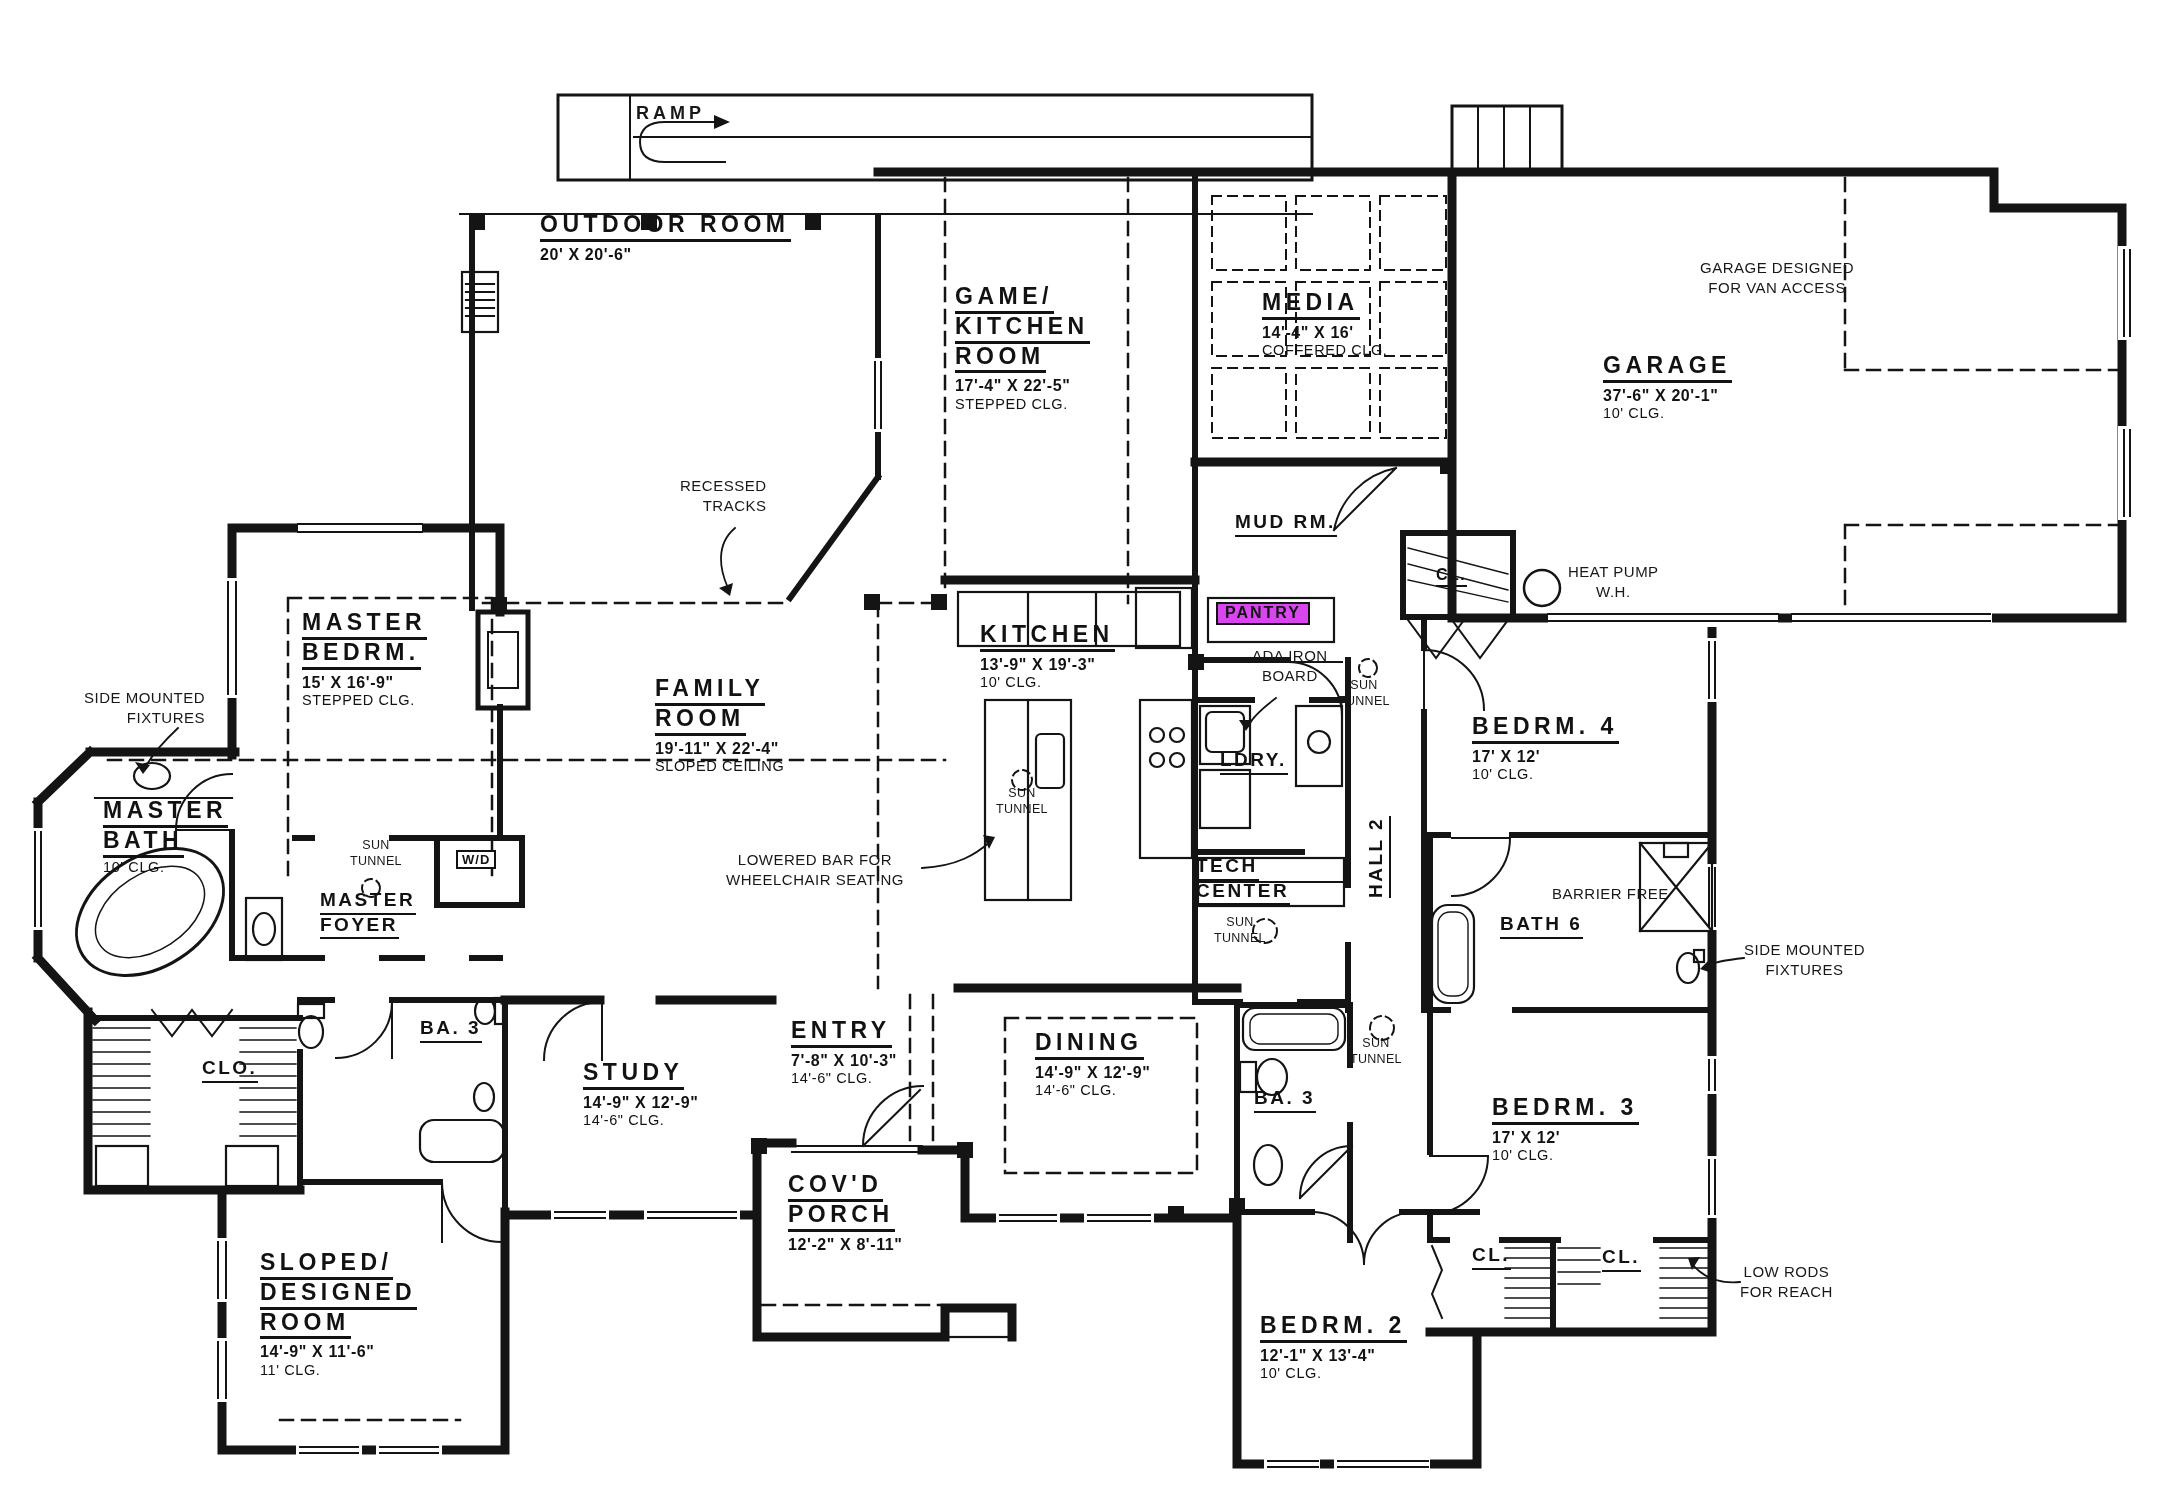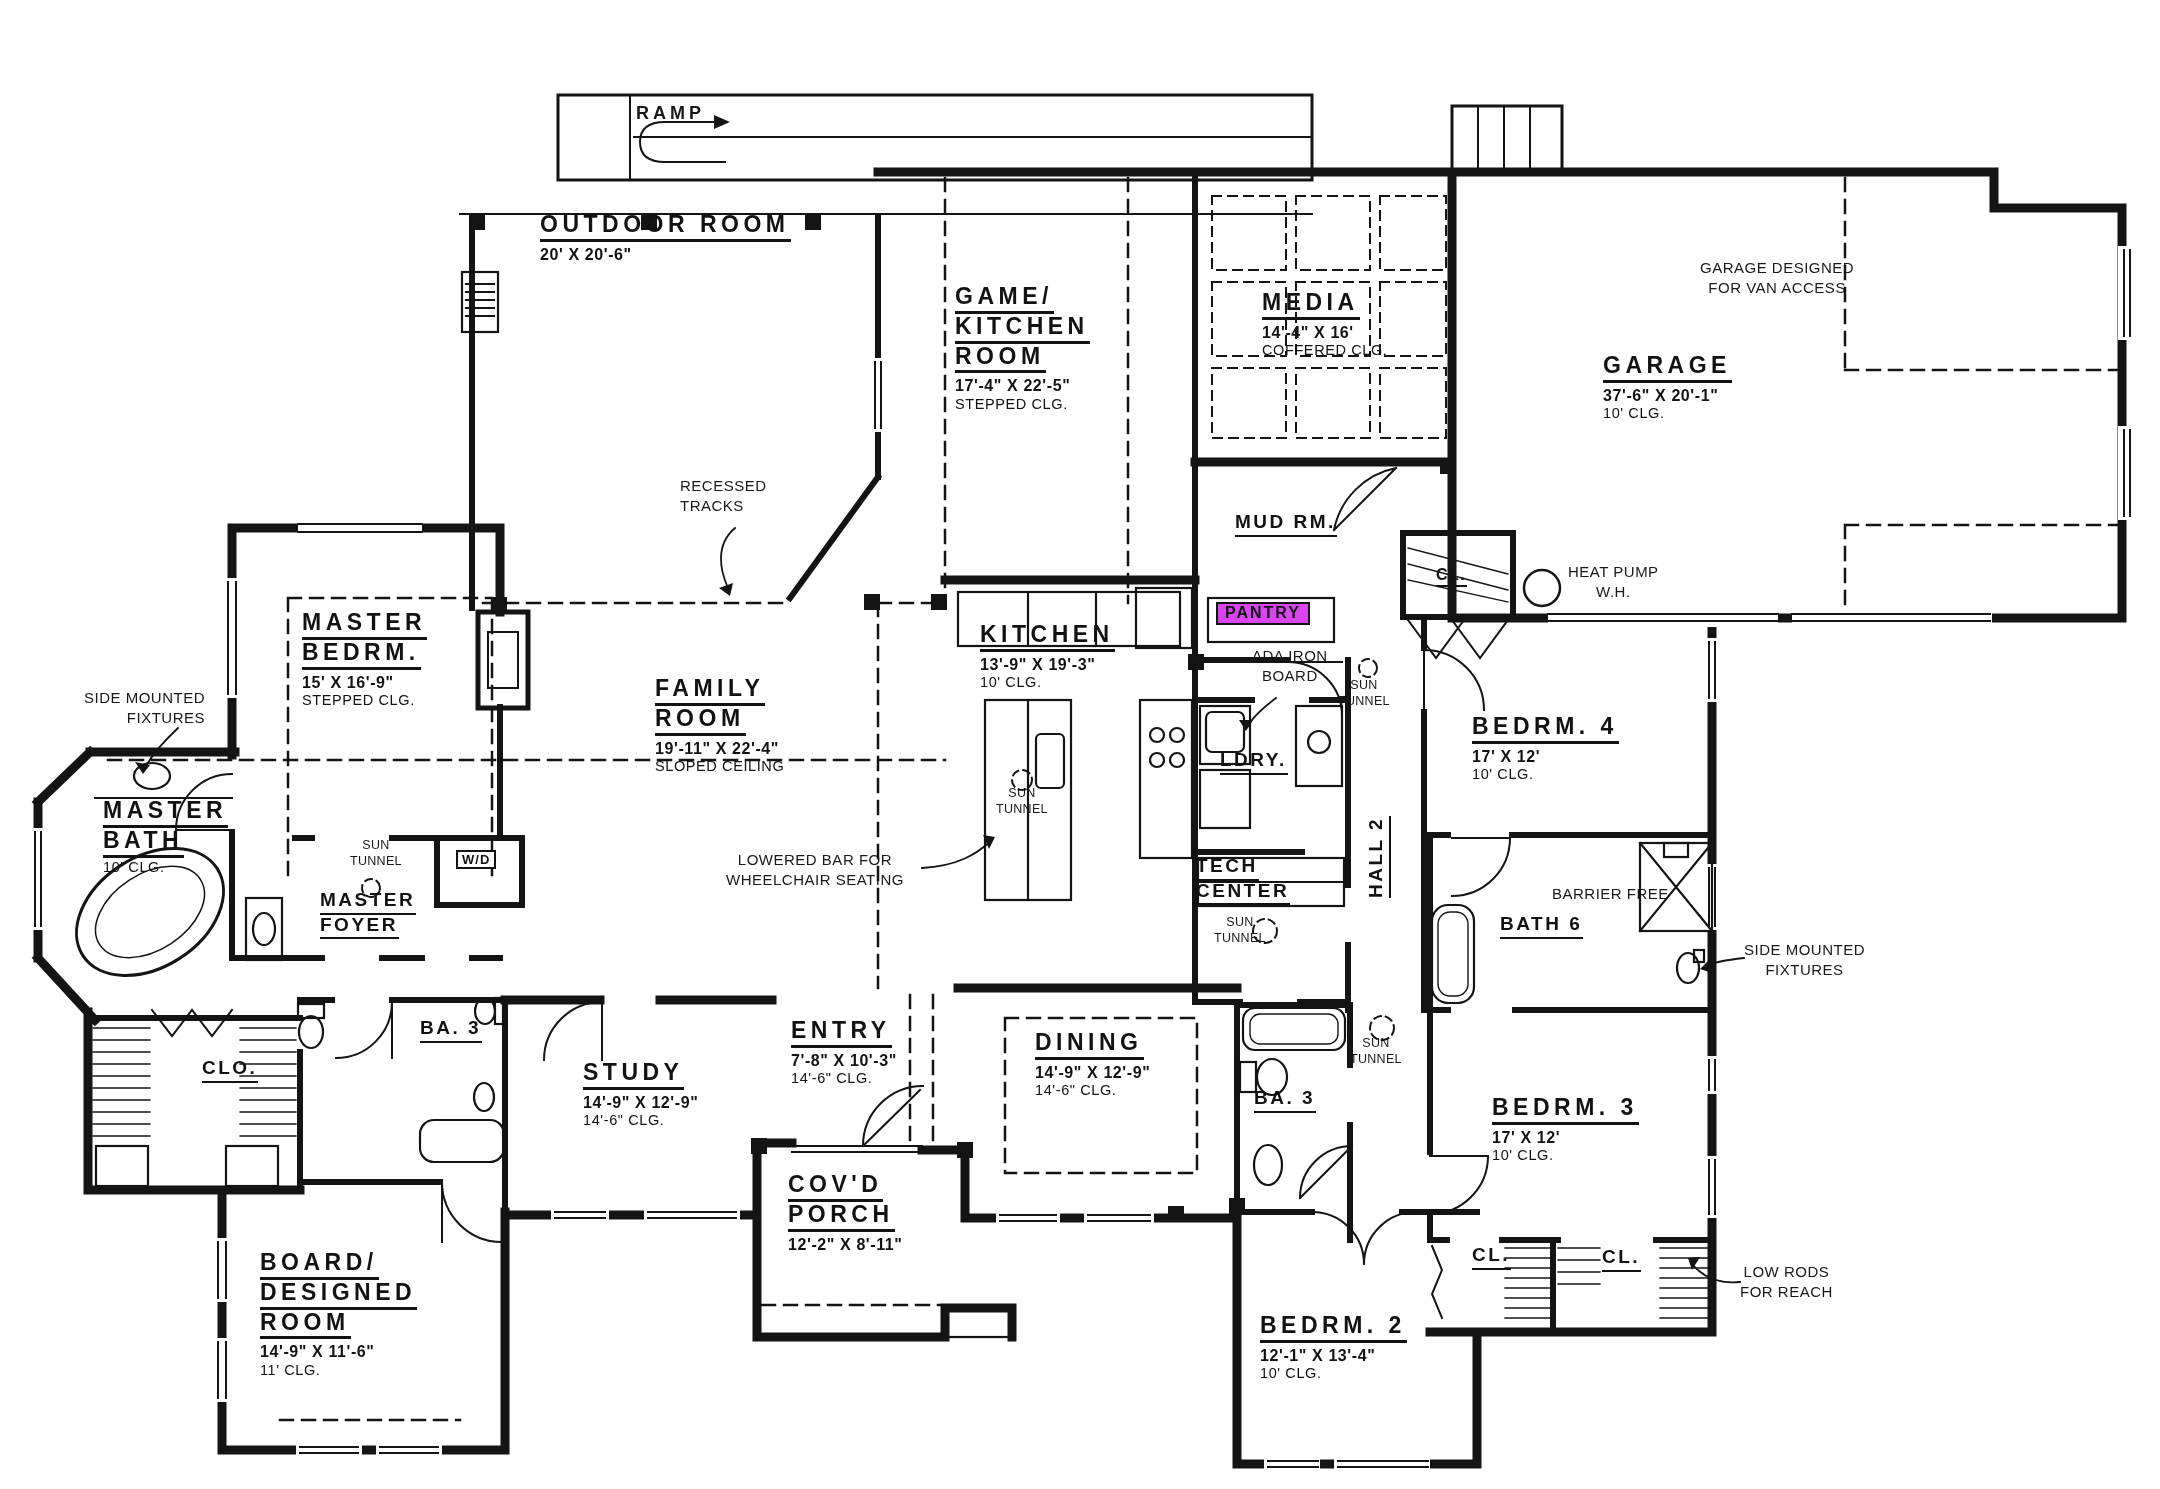--- a/index.html
+++ b/index.html
@@ -11,21 +11,21 @@
   .sz-lg .rname{font-size:23px;letter-spacing:4.5px;}
   .sz-md .rname{font-size:19px;letter-spacing:2.5px;border-bottom-width:2.5px;}
   .sz-sm .rname{font-size:16px;letter-spacing:1.5px;border-bottom-width:2px;}
   .rdim{display:block;font-weight:700;font-size:16px;letter-spacing:.6px;margin-top:4px;}
   .rclg{display:block;font-weight:400;font-size:14.5px;letter-spacing:.6px;margin-top:2px;}
   .note{position:absolute;font-size:15px;font-weight:400;letter-spacing:.5px;line-height:1.3;color:#181818;white-space:nowrap;text-align:center;}
   .note .nline{display:block;}
   .note-xs{font-size:12.5px;letter-spacing:.3px;line-height:1.25;}
   .boxed{border:2.5px solid #121212;padding:0 7px 1px;font-weight:700;font-size:16px;letter-spacing:2px;background:#d946ef;}
   .boxed-sm{border:2px solid #121212;padding:0 4px;font-weight:700;font-size:13px;letter-spacing:1px;background:#fff;}
-  .tr{text-align:right;} .tc{text-align:left;}
+  .tr{text-align:right;} .tc{text-align:right;}
   .vert{transform:rotate(-90deg);transform-origin:0 0;}
 </style>
 </head>
 <body>
 
 <div class="canvas">
 
 <svg class="draw" width="2160" height="1489" viewBox="0 0 2160 1489">
   <g stroke="#141414" fill="none" stroke-linecap="square">
 
@@ -384,21 +384,21 @@
   <span class="rname">BEDRM. 2</span>
   <span class="rdim">12'-1" X 13'-4"</span>
   <span class="rclg">10' CLG.</span>
 </div>
 
 <div class="rm sz-md" style="left:202px;top:1058px">
   <span class="rname">CLO.</span>
 </div>
 
 <div class="rm sz-lg" style="left:260px;top:1250px">
-  <span class="rname">BOARD/</span>
+  <span class="rname">SLOPED/</span>
   <span class="rname">DESIGNED</span>
   <span class="rname">ROOM</span>
   <span class="rdim">14'-9" X 11'-6"</span>
   <span class="rclg">11' CLG.</span>
 </div>
 
 <div class="rm sz-sm" style="left:1436px;top:566px">
   <span class="rname">CL.</span>
 </div>
 <div class="rm sz-md" style="left:1472px;top:1245px">

